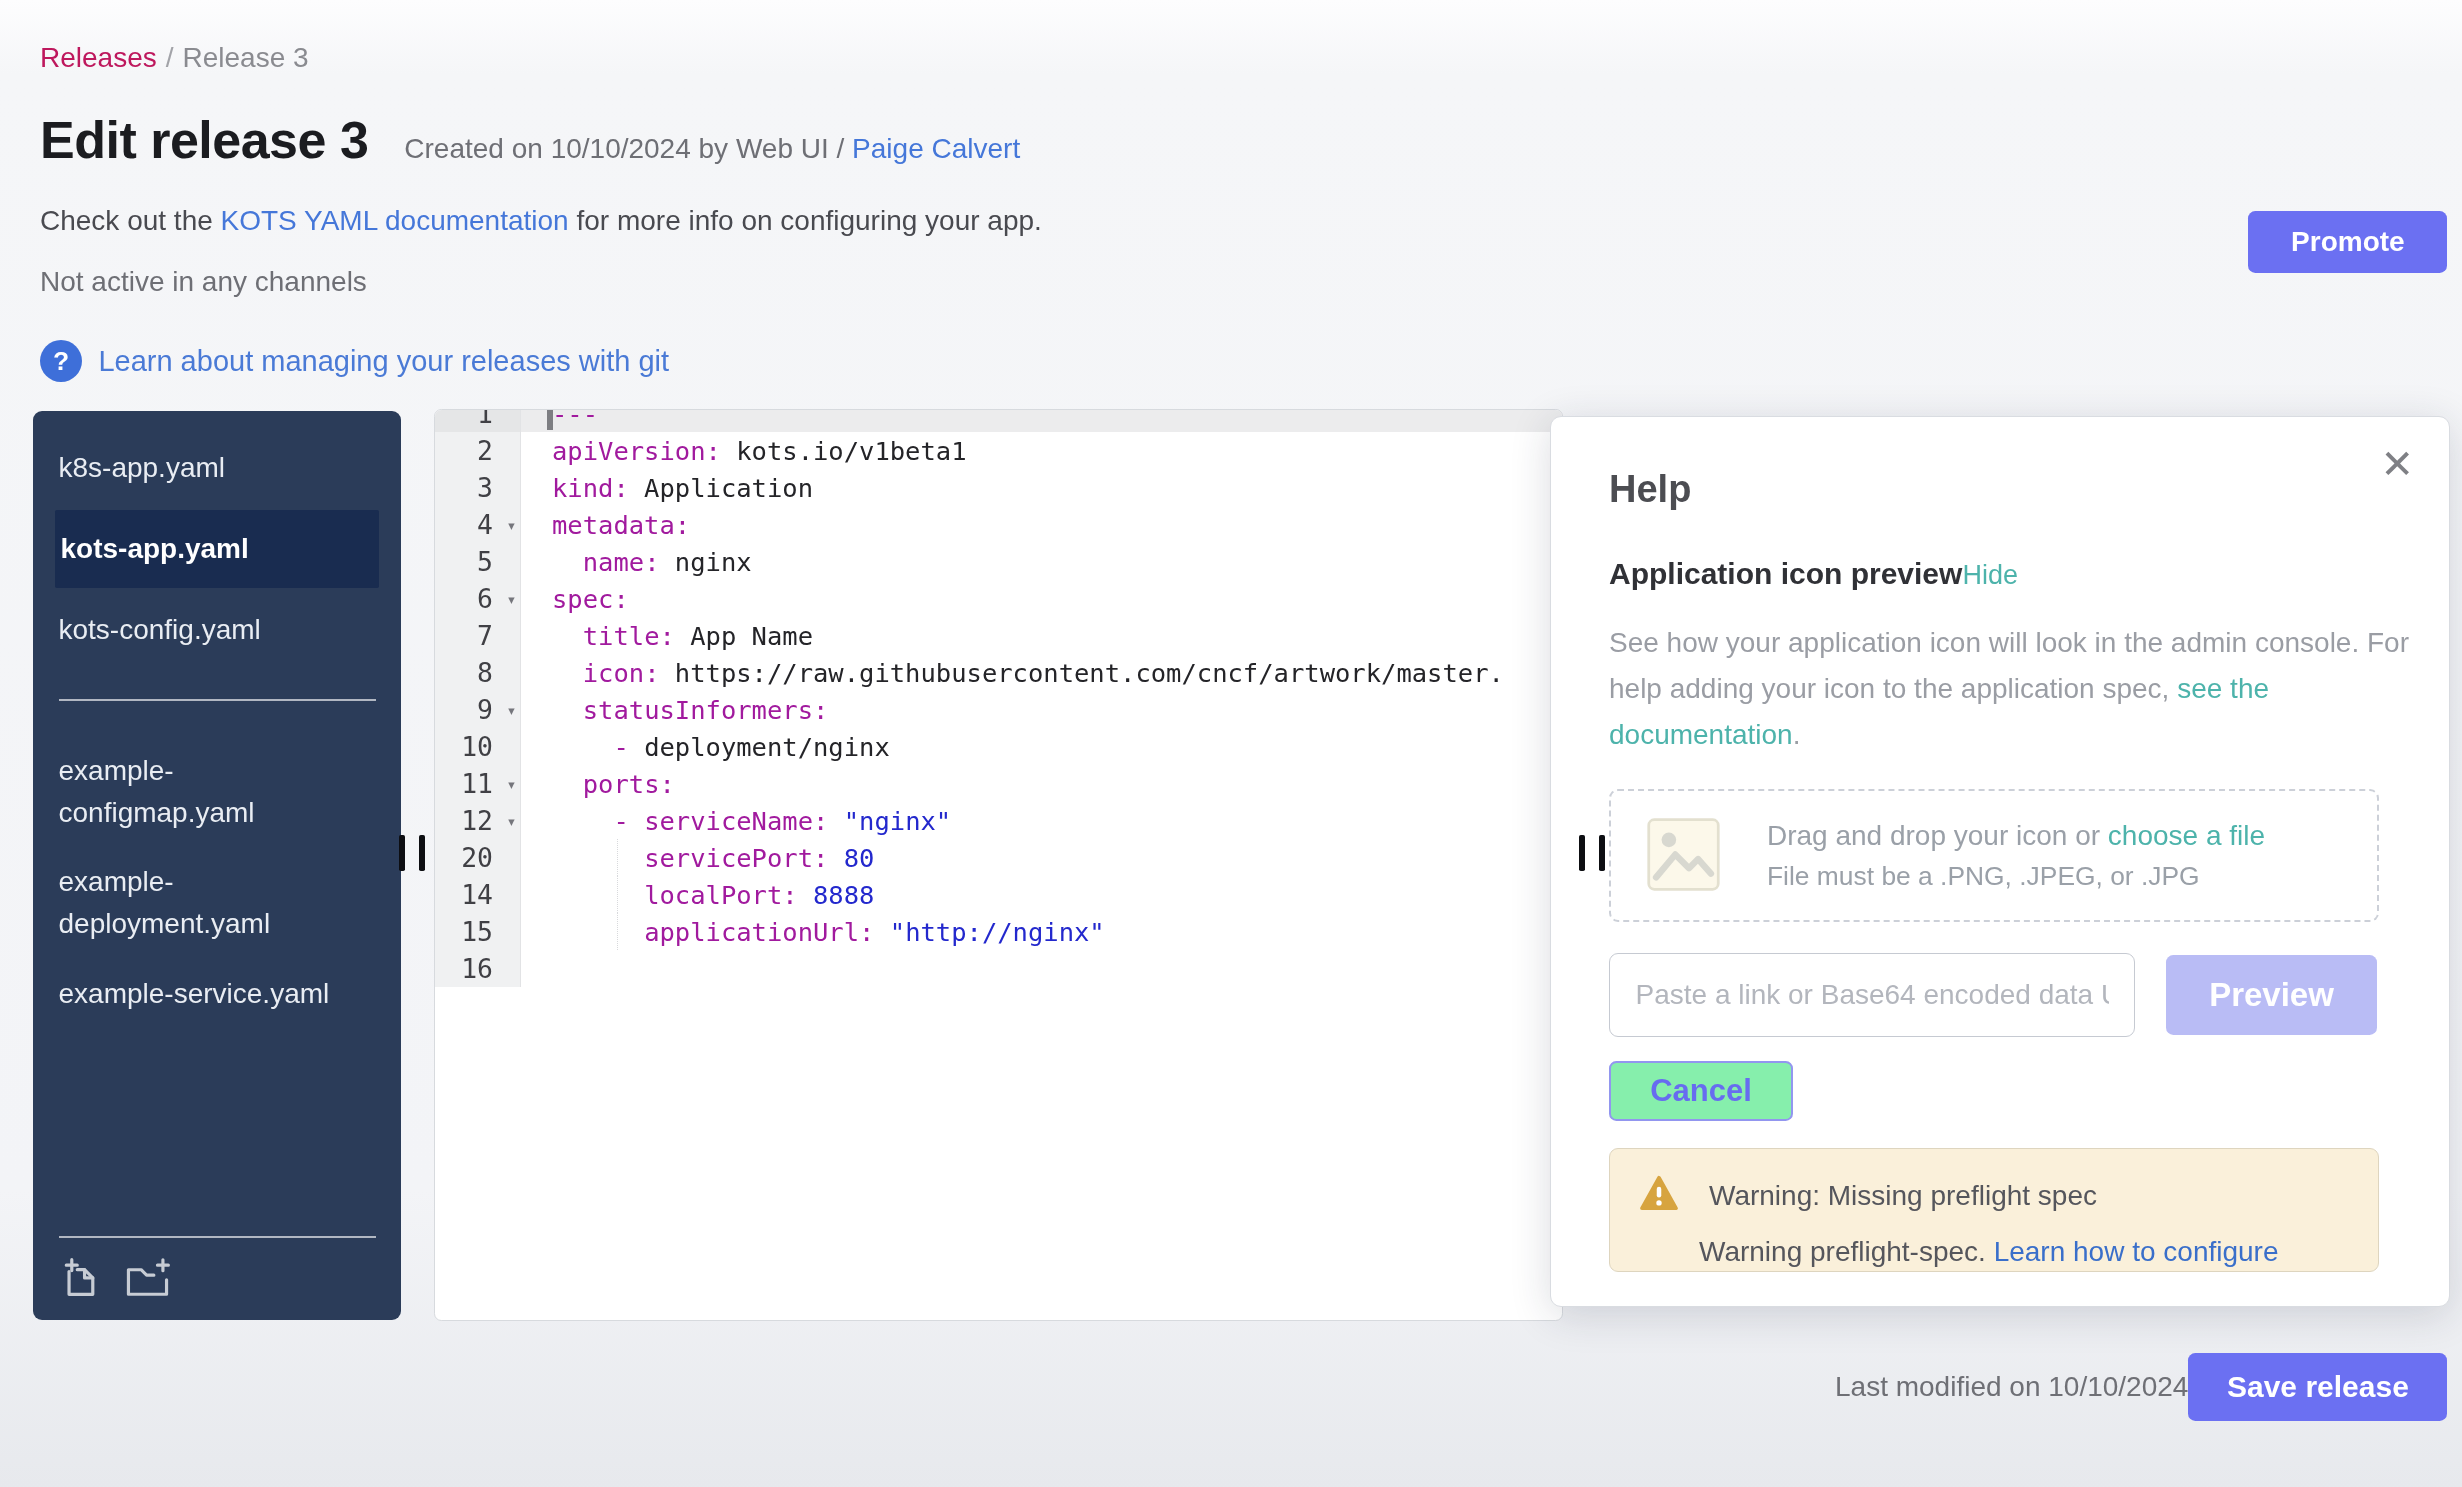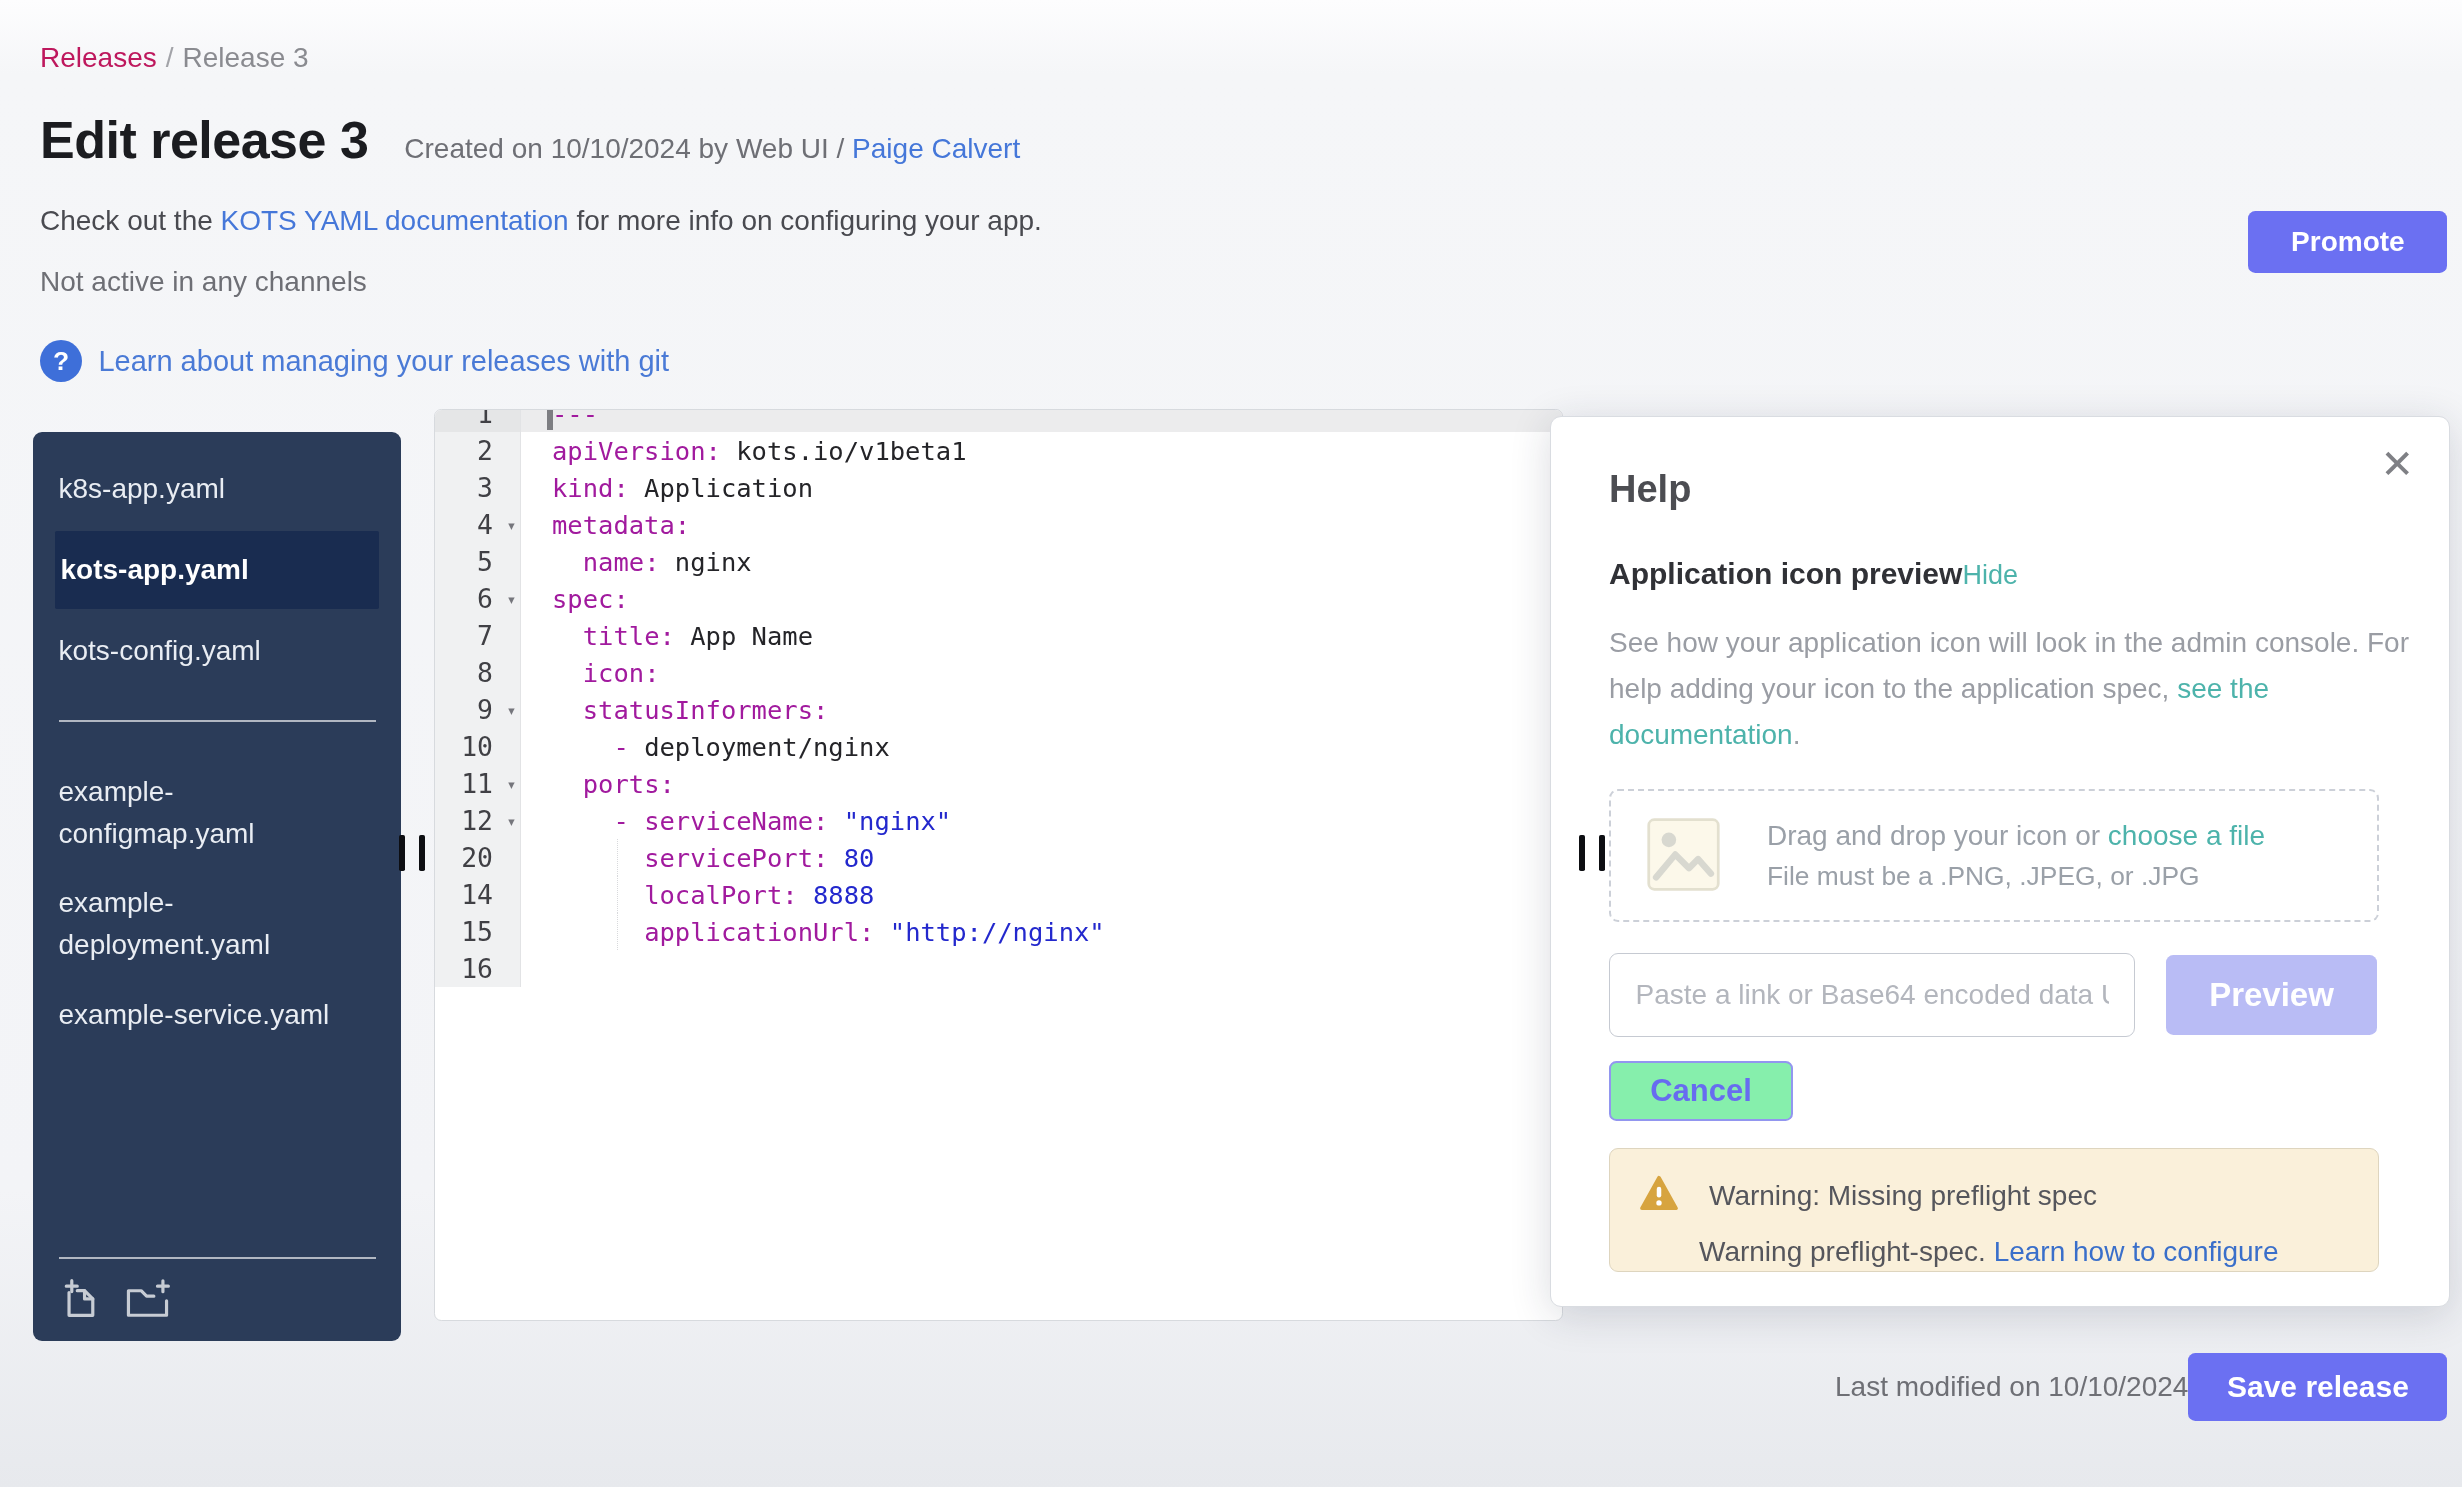--- a/index.html
+++ b/index.html
@@ -35,21 +35,21 @@
   .promote {
     position:absolute; top:211px; right:14.6px; width:199px; height:62px;
     background:#6b70f2; border:none; border-radius:7.3px;
     color:#fff; font-family:inherit; font-size:28px; font-weight:700; cursor:pointer;
   }
 
   
   .main { position:relative; margin:27px 12.7px 0 33px; height:916px; }
 
   .sidebar {
-    position:absolute; left:0; top:23px; width:368px; height:909px;
+    position:absolute; left:0; top:2px; width:368px; height:909px;
     background:#2b3c59; border-radius:9px; color:#e9edf3; font-size:28px;
   }
   .file-list { padding-top:22px; }
   .file-item { padding:13.7px 58px 13.7px 25.5px; line-height:42px; cursor:pointer; }
   .file-item.selected {
     background:#192c50; font-weight:700; color:#fff;
     margin:7.3px 22px; padding:18px 7.3px 18px 5.5px; border-radius:1.8px;
   }
   .sb-divider { height:1.8px; background:#c9cdd5; opacity:.85; margin:35px 25.5px; }
   .sb-bottom { position:absolute; left:0; right:0; bottom:0; padding:0 25.5px 22px; }
@@ -233,21 +233,21 @@
           <div class="code-row">
             <div class="gcell">6<span class="fold">▾</span></div>
             <div class="ccell"><span class="tk-key">spec:</span></div>
           </div>
           <div class="code-row">
             <div class="gcell">7</div>
             <div class="ccell"><span class="tk-plain">  </span><span class="tk-key">title:</span><span class="tk-plain"> App Name</span></div>
           </div>
           <div class="code-row">
             <div class="gcell">8</div>
-            <div class="ccell"><span class="tk-plain">  </span><span class="tk-key">icon:</span></div>
+            <div class="ccell"><span class="tk-plain">  </span><span class="tk-key">icon:</span><span class="tk-plain"> https://raw.githubusercontent.com/cncf/artwork/master.</span></div>
           </div>
           <div class="code-row">
             <div class="gcell">9<span class="fold">▾</span></div>
             <div class="ccell"><span class="tk-plain">  </span><span class="tk-key">statusInformers:</span></div>
           </div>
           <div class="code-row">
             <div class="gcell">10</div>
             <div class="ccell"><span class="tk-plain">    </span><span class="tk-key">-</span><span class="tk-plain"> deployment/nginx</span></div>
           </div>
           <div class="code-row">

